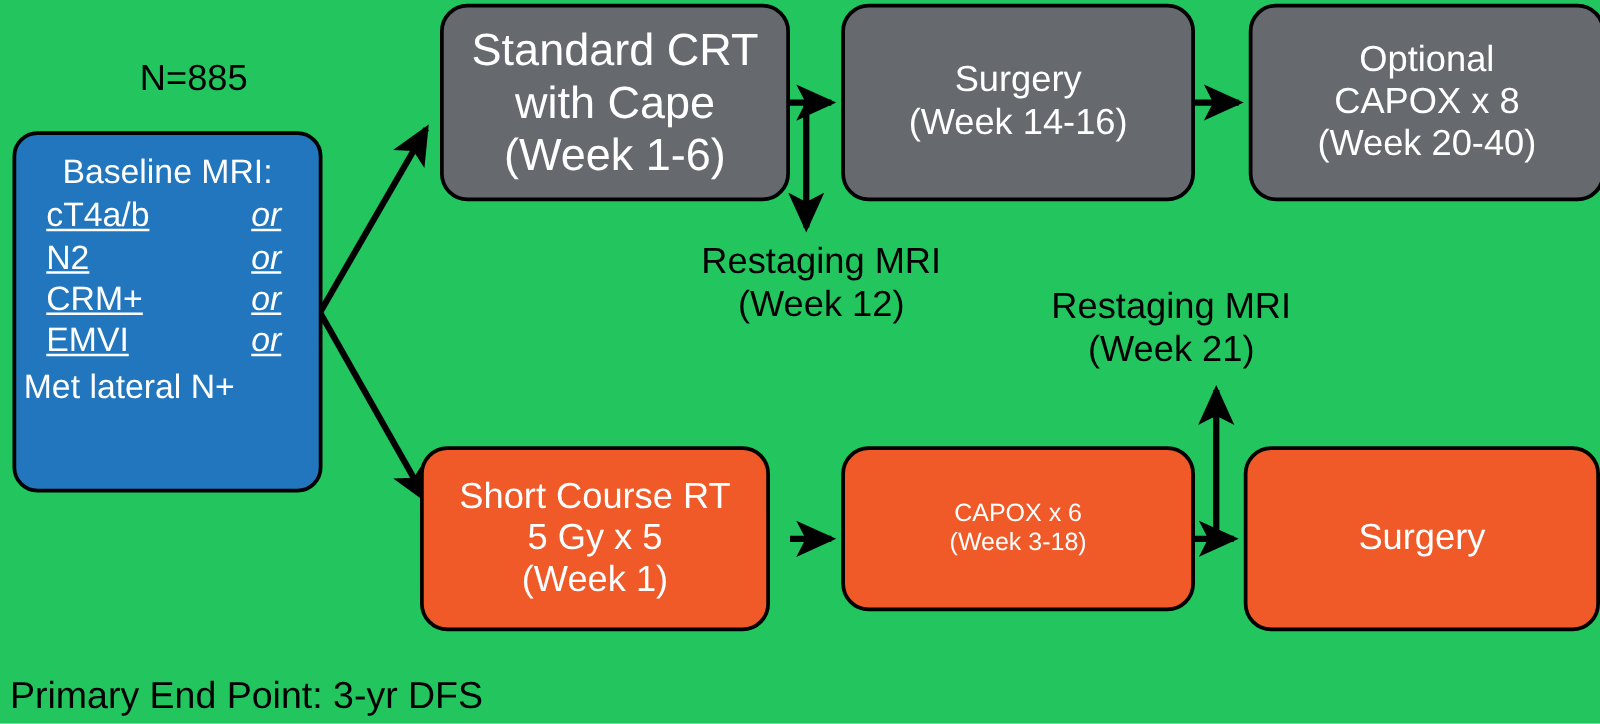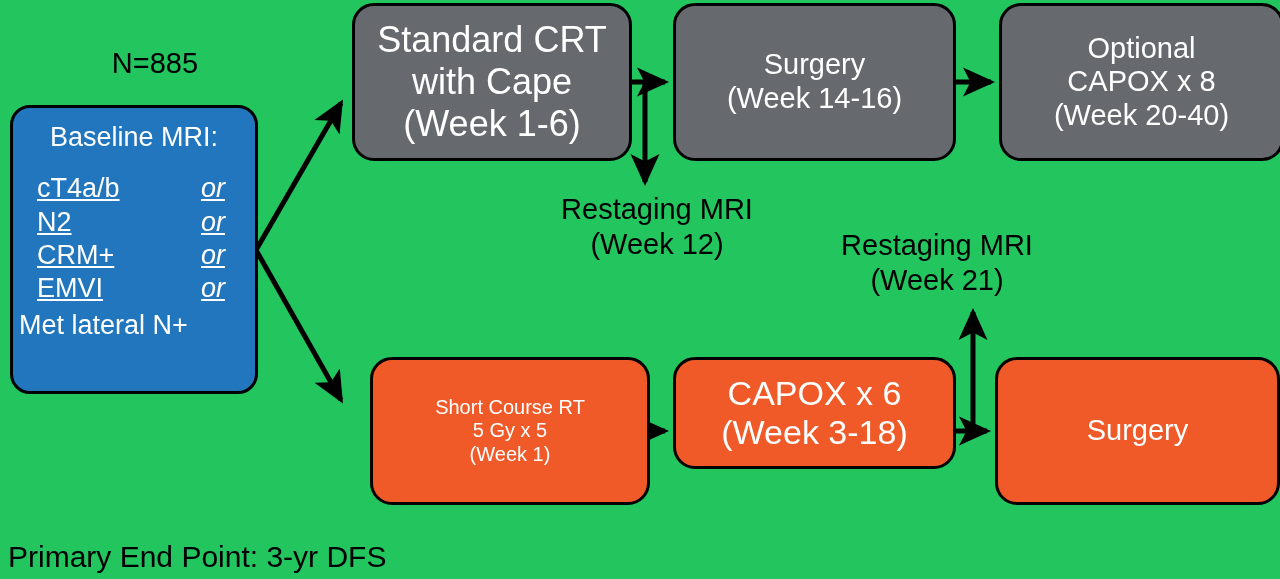--- a/index.html
+++ b/index.html
@@ -56,21 +56,21 @@
     justify-content: flex-start;
     padding: 14px 0 10px 0;
     font-size: 27px;
   }
   #node-eligibility .crit-head {
     display: block;
     width: 100%;
     text-align: center;
     padding: 0 5px;
     box-sizing: border-box;
-    margin-bottom: 20px;
+    margin-bottom: 4px;
   }
   #node-eligibility .crit-row {
     display: flex;
     width: 100%;
     box-sizing: border-box;
     padding: 0 24px 0 24px;
     justify-content: space-between;
     align-items: baseline;
     margin-bottom: 2px;
     text-decoration: underline;
@@ -88,22 +88,22 @@
     margin-top: 3px;
   }
 
   
   .node-gray { background: #66696e; }
   .node-orange { background: #ef5a28; }
 
   #node-crt     { left: 352px; top: 3px;   width: 280px; height: 158px; font-size: 36px; }
   #node-surg1   { left: 673px; top: 3px;   width: 283px; height: 158px; font-size: 29px; }
   #node-capox8  { left: 999px; top: 3px;   width: 285px; height: 158px; font-size: 29px; }
-  #node-scrt    { left: 370px; top: 357px; width: 280px; height: 148px; font-size: 20px; }
-  #node-capox6  { left: 673px; top: 357px; width: 283px; height: 112px; font-size: 34px; }
+  #node-scrt    { left: 336px; top: 357px; width: 280px; height: 148px; font-size: 29px; }
+  #node-capox6  { left: 673px; top: 357px; width: 283px; height: 132px; font-size: 20px; }
   #node-surg2   { left: 995px; top: 357px; width: 285px; height: 148px; font-size: 29px; }
 
   
   .free-label {
     position: absolute;
     color: #000000;
     text-align: center;
     line-height: 1.2;
     font-size: 29px;
     white-space: nowrap;

